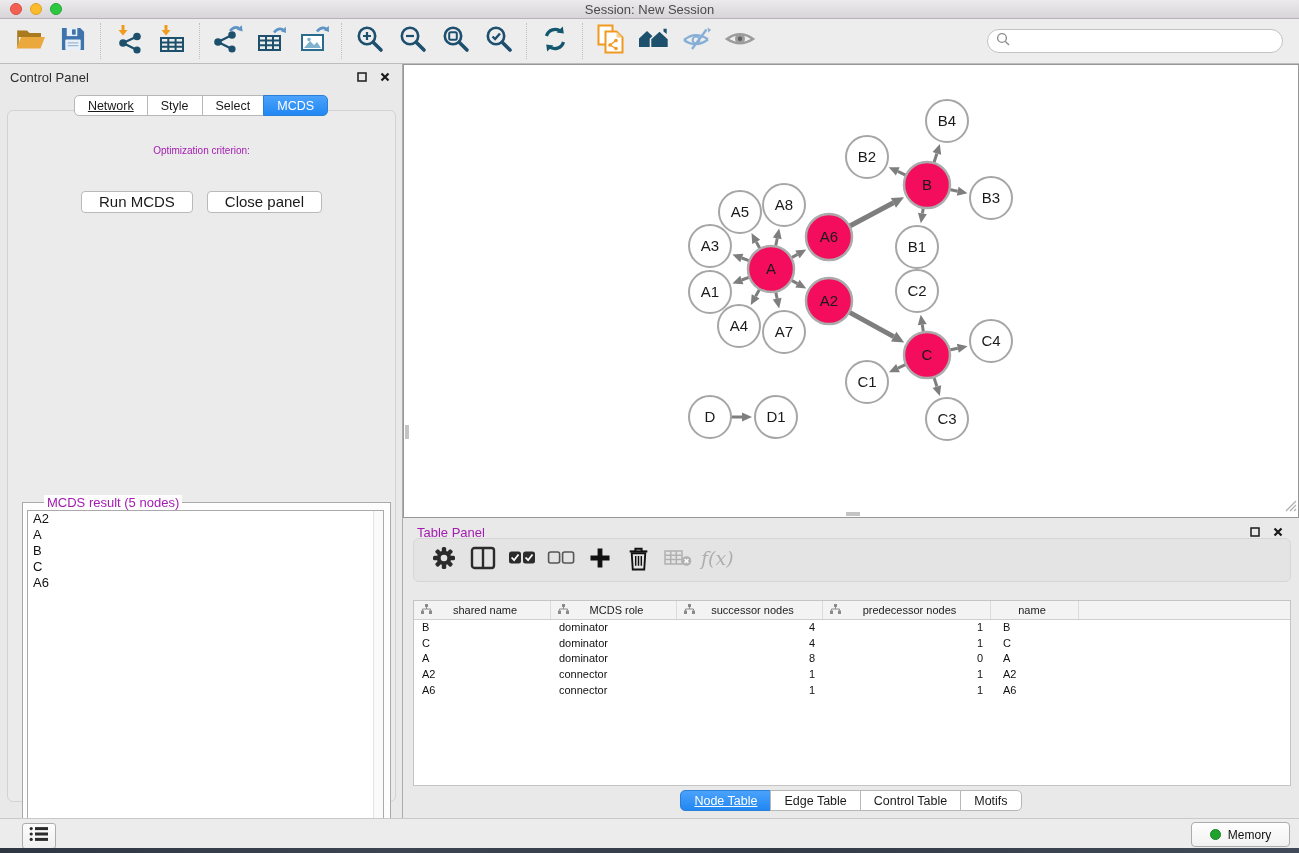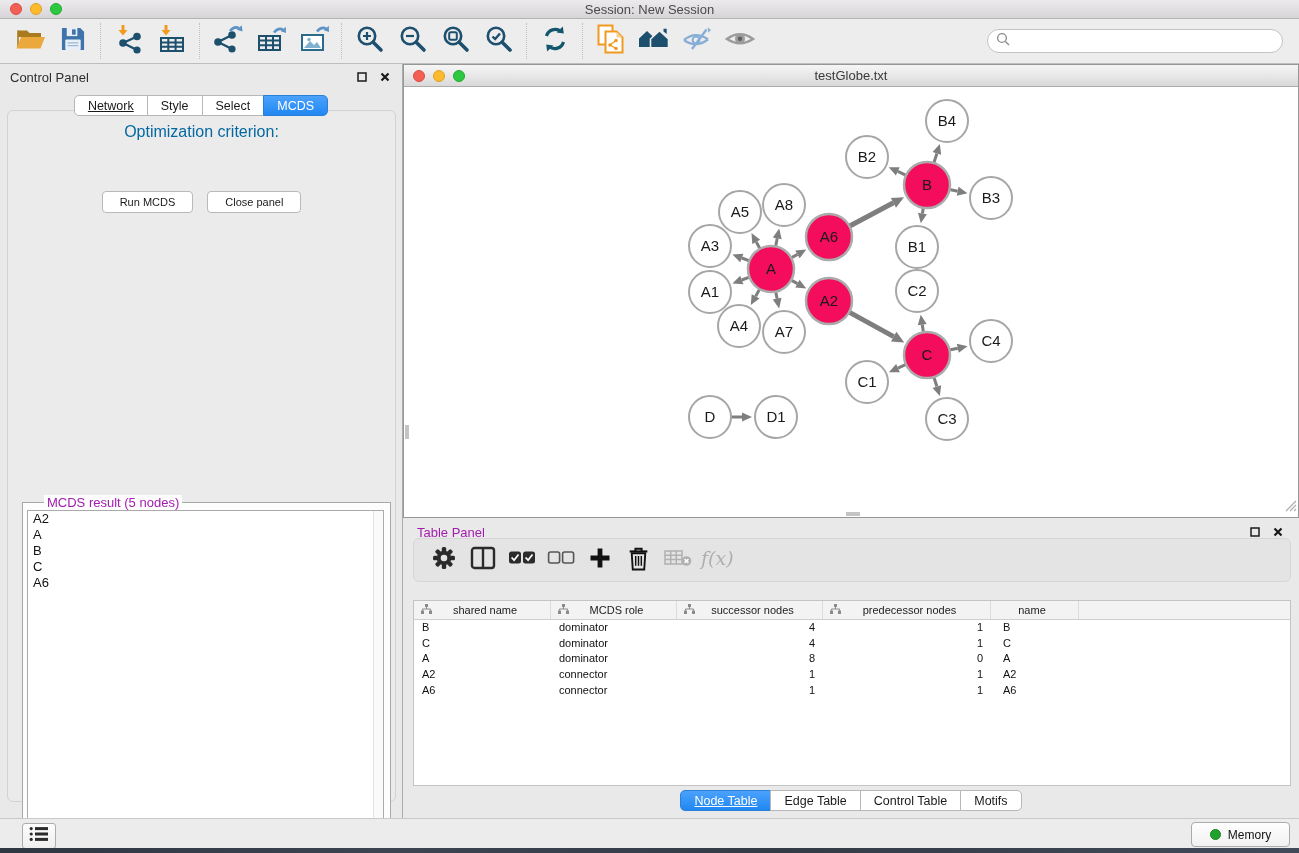--- a/index.html
+++ b/index.html
@@ -40,29 +40,29 @@
   .seg { display:inline-flex; }
   .seg .tab { background:#fff; border:1px solid #B7B7B7; margin-left:-1px; padding:0 13px;
     height:21px; line-height:20px; font-size:12.5px; color:#1A1A1A; cursor:default; white-space:nowrap; }
   .seg .tab:first-child { border-radius:5px 0 0 5px; margin-left:0;text-decoration:underline; }
   .seg .tab:last-child { border-radius:0 5px 5px 0; }
   .seg .tab.active { background:linear-gradient(#4BA2FC,#2187F2); border-color:#2A7FD8; color:#fff; }
 
   .cp-tabs { position:absolute; top:31px; left:0; width:100%; display:flex; justify-content:center; z-index:2; }
   .cp-card { position:absolute; left:7px; top:46px; width:389px; height:692px;
     background:#EBEBEB; border:1px solid #D2D2D2; border-radius:6px; }
-  .opt-label { position:absolute; top:12px; width:100%; text-align:center; font-size:16px; color:#0369a1; }
+  .opt-label { position:absolute; top:34px; width:100%; text-align:center; font-size:10px; color:#a21caf; }
   .combo { position:absolute; left:35px; top:46px; width:313px; height:24px; background:#fff;
     border:1px solid #B9B9B9; border-radius:4px; display:flex; align-items:center; cursor:default; }
   .combo .combo-text { flex:1; font-size:13px; color:#1A1A1A; padding-left:9px; white-space:nowrap; }
   .combo .stepper { width:19px; height:22px; margin:0 1px; border-radius:4px;
     background:linear-gradient(#6FAEFF,#2D7BEF); display:flex; align-items:center; justify-content:center; }
   .btn-row { position:absolute; top:80px; width:100%; display:flex; justify-content:center; gap:14px; }
   .pbtn { height:22px; background:#fff; border:1px solid #B9B9B9; border-radius:4px;
-    font-size:11px; color:#1A1A1A; padding:0 17px; line-height:20px; cursor:default; }
+    font-size:15px; color:#1A1A1A; padding:0 17px; line-height:20px; cursor:default; }
 
   .mcds-fieldset { position:absolute; left:14px; top:391px; width:369px; height:346px;
     background:#FDFDFD; border:1px solid #A9A9A9; padding:3px 6px 8px 4px; }
   .mcds-legend { position:absolute; top:-8px; left:21px; background:#FDFDFD; padding:0 3px;
     font-size:13px; color:#a21caf; }
   .mcds-list { position:absolute; left:4px; top:7px; right:6px; bottom:7px; background:#fff;
     border:1px solid #AAAAAA; overflow:hidden; }
   .mcds-scroll { position:absolute; right:0; top:0; width:10px; height:100%;
     background:#FAFAFA; border-left:1px solid #E3E3E3; }
   .mcds-item { font-size:13px; color:#111; line-height:16px; padding-left:5px; }
@@ -321,28 +321,20 @@
             <div class="mcds-item">A</div>
             <div class="mcds-item">B</div>
             <div class="mcds-item">C</div>
             <div class="mcds-item">A6</div>
           </div>
       </div>
     </div>
   </div>
 
   <div class="net-window">
-    <div class="net-titlebar">
-      <div class="lights">
-        <div class="light red"></div>
-        <div class="light yellow"></div>
-        <div class="light green"></div>
-      </div>
-      <div class="net-title">testGlobe.txt</div>
-    </div>
     <div class="net-canvas" id="net-canvas"><svg width="894" height="430">
           <line x1="356.01124522107034" y1="161.7948702451939" x2="352.2442461949395" y2="154.86845268101771" stroke="#7E7E7E" stroke-width="3"></line>
           <polygon points="347.4665267258396,146.08361365718898 356.1974237556624,152.71847891992277 348.2910686342166,157.01842644211266" fill="#7E7E7E"></polygon>
           <line x1="371.5783782586724" y1="159.46029164961277" x2="373.23196257413645" y2="151.31956886578982" stroke="#7E7E7E" stroke-width="3"></line>
           <polygon points="375.2225618170375,141.51969566996928 377.6419055122557,152.2153385250953 368.8220196360172,150.42379920648435" fill="#7E7E7E"></polygon>
           <line x1="345.4789624129428" y1="173.88551041799482" x2="337.81370773738894" y2="170.99533242557288" stroke="#7E7E7E" stroke-width="3"></line>
           <polygon points="328.456734873451,167.46729347687497 339.401325264303,166.78469463680082 336.22609021047487,175.20597021434494" fill="#7E7E7E"></polygon>
           <line x1="345.4789624129428" y1="190.11448958200518" x2="337.81370773738894" y2="193.00466757442712" stroke="#7E7E7E" stroke-width="3"></line>
           <polygon points="328.456734873451,196.53270652312503 336.22609021047487,188.79402978565506 339.401325264303,197.21530536319918" fill="#7E7E7E"></polygon>
           <line x1="355.7407005957243" y1="202.05562706386607" x2="351.6441817280597" y2="209.35255129689364" stroke="#7E7E7E" stroke-width="3"></line>

